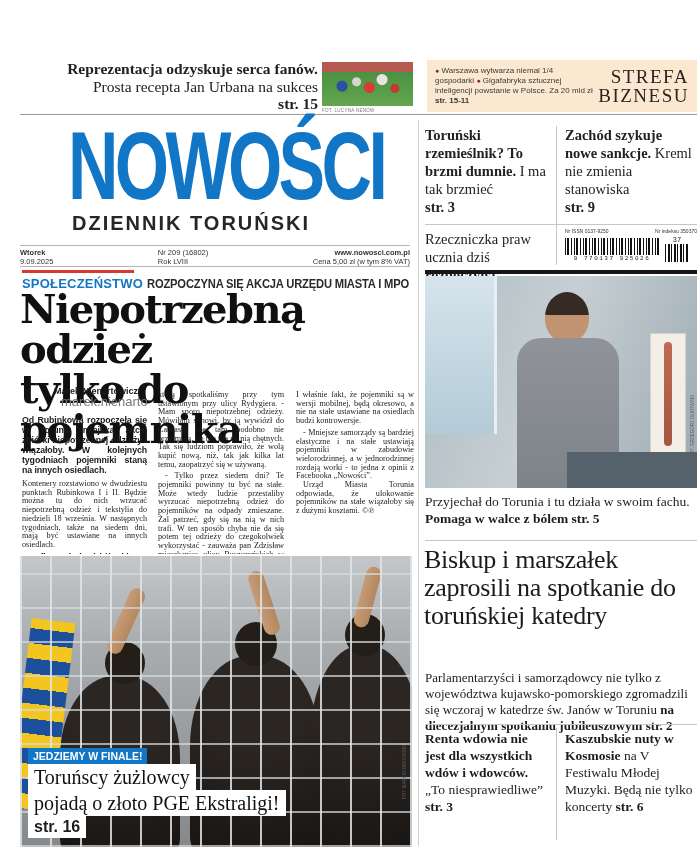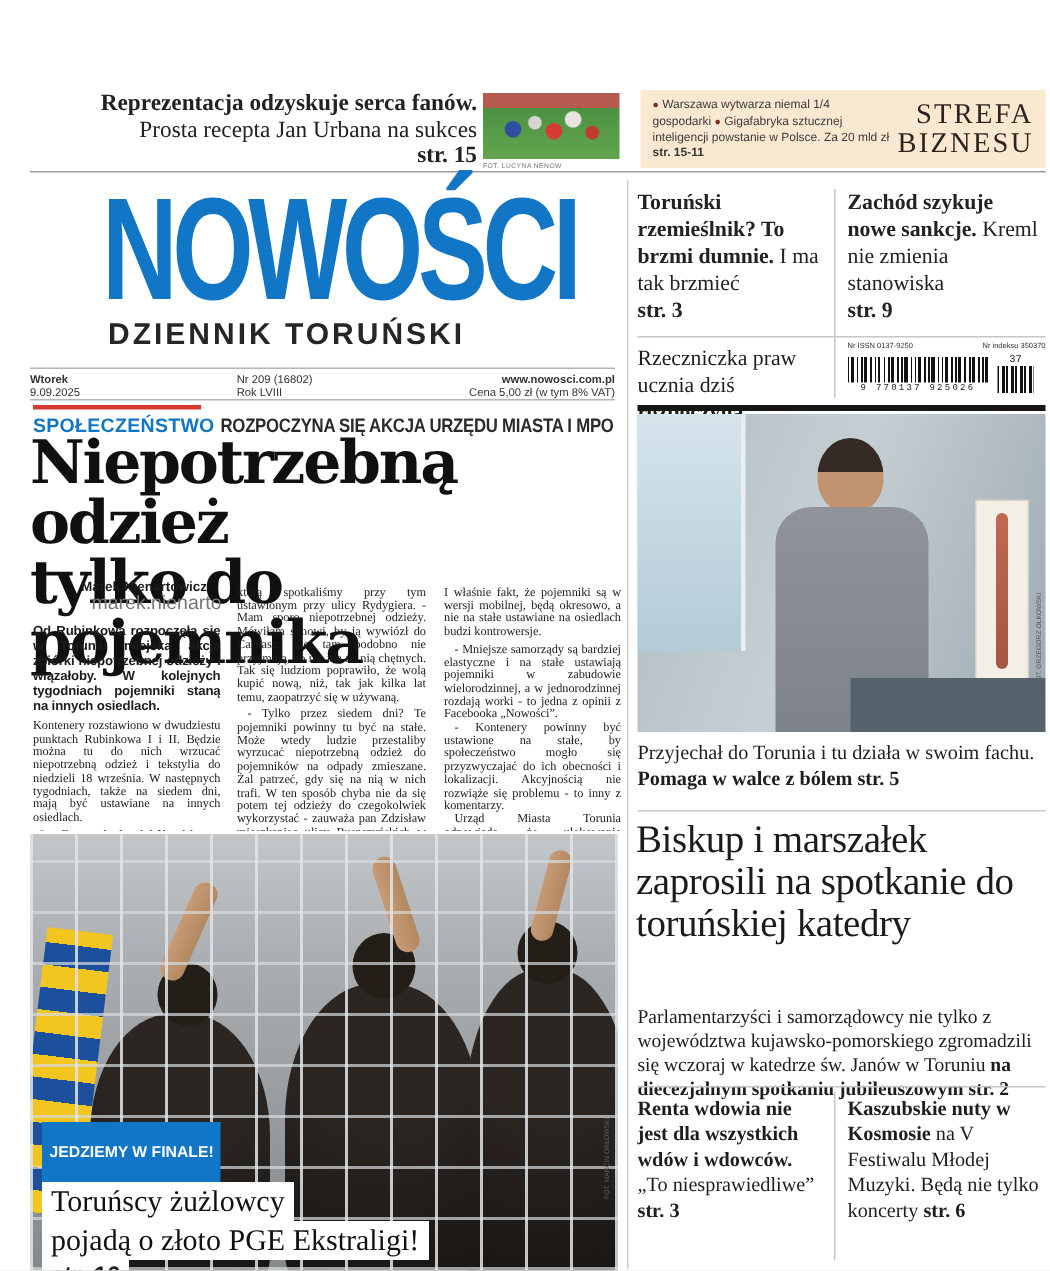--- a/index.html
+++ b/index.html
@@ -131,21 +131,21 @@
     border-radius:8px;}
   .fans .scarf{position:absolute;left:0;top:64px;width:44px;height:190px;
     transform:rotate(7deg);background:repeating-linear-gradient(0deg,
       #f2c51f 0 15px,#1c4f9c 15px 30px);}
   .fence{position:absolute;inset:0;background:
     repeating-linear-gradient(90deg,rgba(225,229,232,.85) 0 2px,transparent 2px 30px),
     repeating-linear-gradient(0deg,rgba(214,219,222,.7) 0 2px,transparent 2px 34px);}
   .fans-overlay{position:absolute;left:8px;top:192px;display:flex;
     flex-direction:column;align-items:flex-start;}
   .badge{background:var(--blue);color:#fff;font-family:"Liberation Sans",sans-serif;
-    font-weight:bold;font-size:10.5px;padding:14px 5px;}
+    font-weight:bold;font-size:10.5px;padding:2px 5px;}
   .chip{background:#fff;color:#111;font-size:20px;line-height:22px;padding:2px 6px;}
   .chip-ref{background:#fff;font-family:"Liberation Sans",sans-serif;font-weight:bold;
     font-size:16px;padding:2px 6px;}
   .fans-credit{left:402px;top:745px;}
 </style>
 </head>
 <body>
 
 <div class="page">
 
@@ -286,21 +286,20 @@
     <div class="subhead">Grafitowy kolor i żółta klapa</div>
 
   </div>
   <div class="body-col col2">
     <p>którą spotkaliśmy przy tym ustawionym przy ulicy Rydygiera. - Mam sporo niepotrzebnej odzieży. Mówiłam synowi, by ją wywiózł do Caritasu, ale tam podobno nie przyjmują, bo nie ma na nią chętnych. Tak się ludziom poprawiło, że wolą kupić nową, niż, tak jak kilka lat temu, zaopatrzyć się w używaną.</p>
     <p class="indent">- Tylko przez siedem dni? Te pojemniki powinny tu być na stałe. Może wtedy ludzie przestaliby wyrzucać niepotrzebną odzież do pojemników na odpady zmieszane. Żal patrzeć, gdy się na nią w nich trafi. W ten sposób chyba nie da się potem tej odzieży do czegokolwiek wykorzystać - zauważa pan Zdzisław mieszkaniec ulicy Buszczyńskich w Toruniu.</p>
   </div>
   <div class="body-col col3">
     <p>I właśnie fakt, że pojemniki są w wersji mobilnej, będą okresowo, a nie na stałe ustawiane na osiedlach budzi kontrowersje.</p>
     <p class="indent">- Mniejsze samorządy są bardziej elastyczne i na stałe ustawiają pojemniki w zabudowie wielorodzinnej, a w jednorodzinnej rozdają worki - to jedna z opinii z Facebooka „Nowości”.</p>
-    <p class="indent">- Kontenery powinny być ustawione na stałe, by społeczeństwo mogło się przyzwyczajać do ich obecności i lokalizacji. Akcyjnością nie rozwiąże się problemu - to inny z komentarzy.</p>
     <p class="indent">Urząd Miasta Torunia odpowiada, że ulokowanie pojemników na stałe wiązałoby się z dużymi kosztami. ©℗</p>
 
   </div>
 
   <div class="abs fans">
     <div class="blob" style="left:40px;top:120px;width:120px;height:180px;"></div>
     <div class="blob" style="left:170px;top:100px;width:130px;height:200px;"></div>
     <div class="blob" style="left:290px;top:90px;width:110px;height:210px;"></div>
     <div class="head2" style="left:85px;top:86px;width:40px;height:42px;"></div>
     <div class="head2" style="left:215px;top:66px;width:42px;height:44px;"></div>

